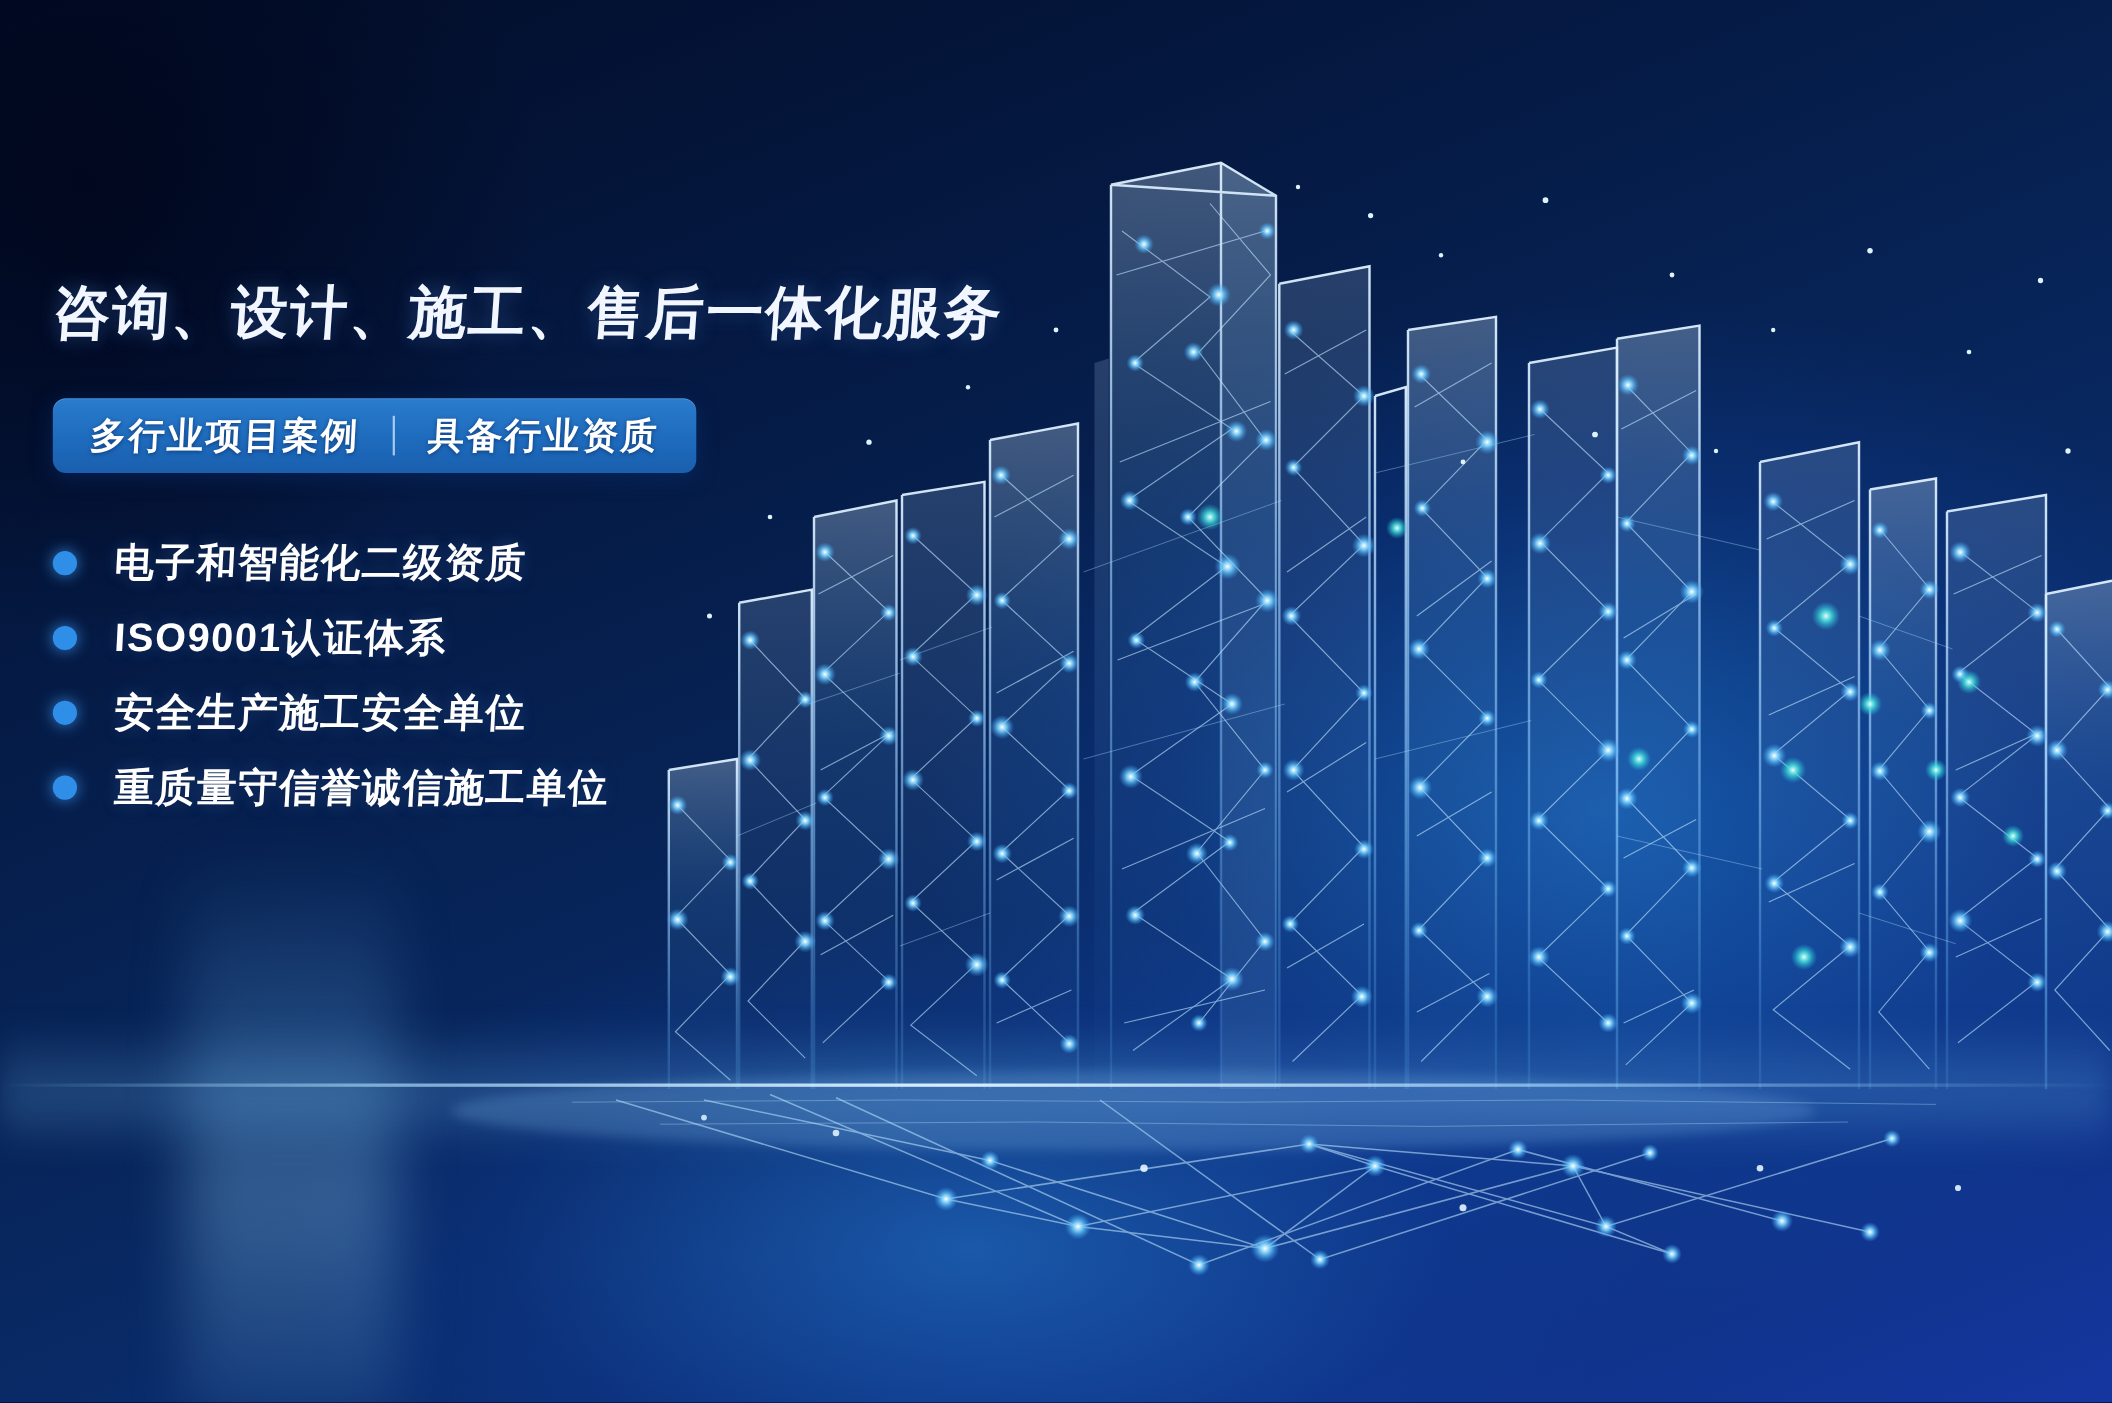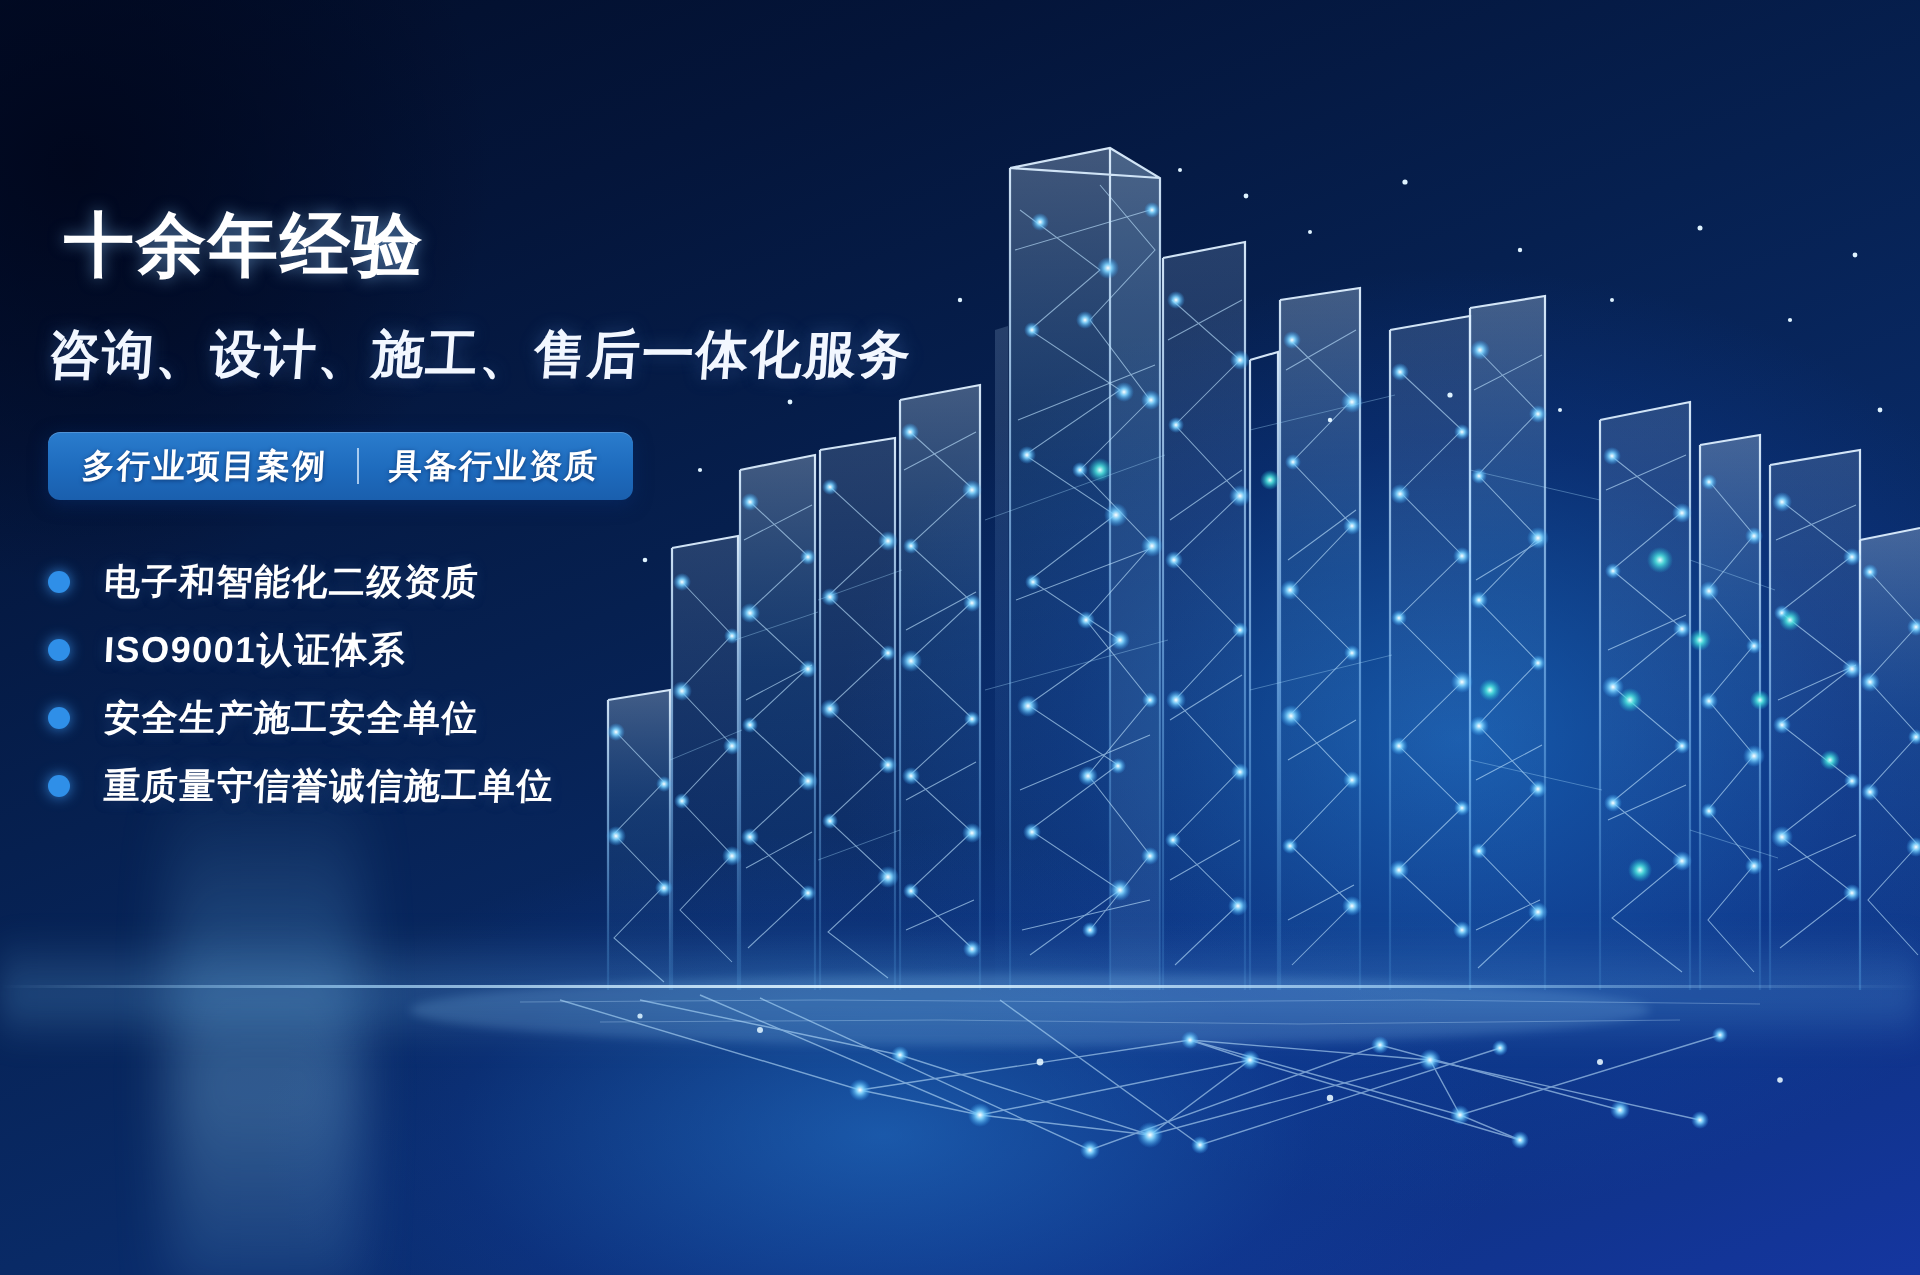--- a/index.html
+++ b/index.html
@@ -452,21 +452,20 @@
     </g>
   </svg>
 
   <div id="bg-beam"></div>
   <div id="bg-horizon-glow"></div>
   <div id="bg-horizon"></div>
 
   <div id="content">
 
     <div id="headline">
-      <span id="headline-sub">十余年经验</span>
     </div>
 
     <div id="subtitle">咨询、设计、施工、售后一体化服务</div>
 
     <div id="badge">
       <span class="badge-text">多行业项目案例</span>
       <span class="badge-sep"></span>
       <span class="badge-text">具备行业资质</span>
     </div>
 

